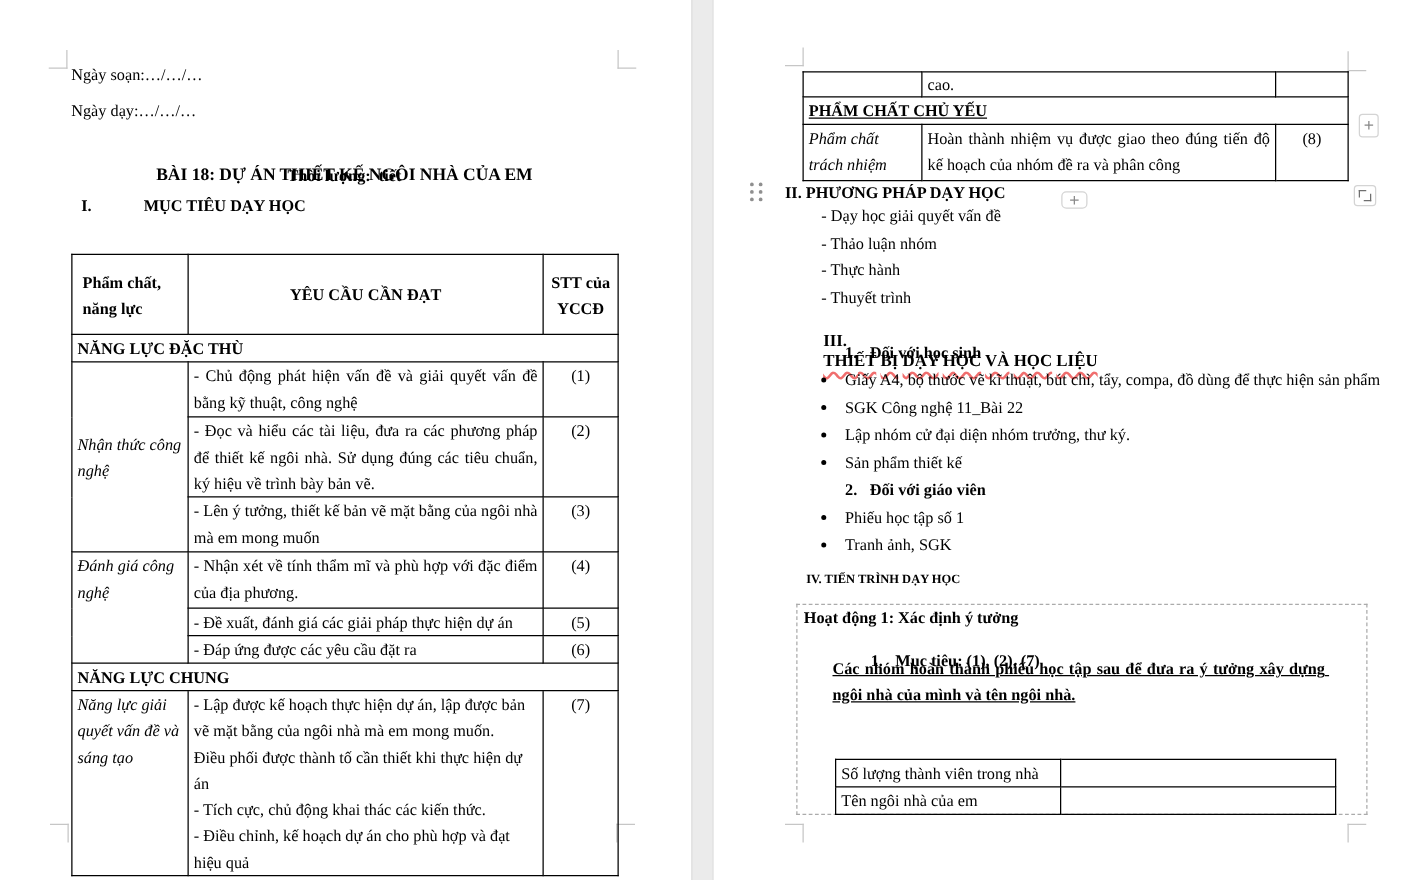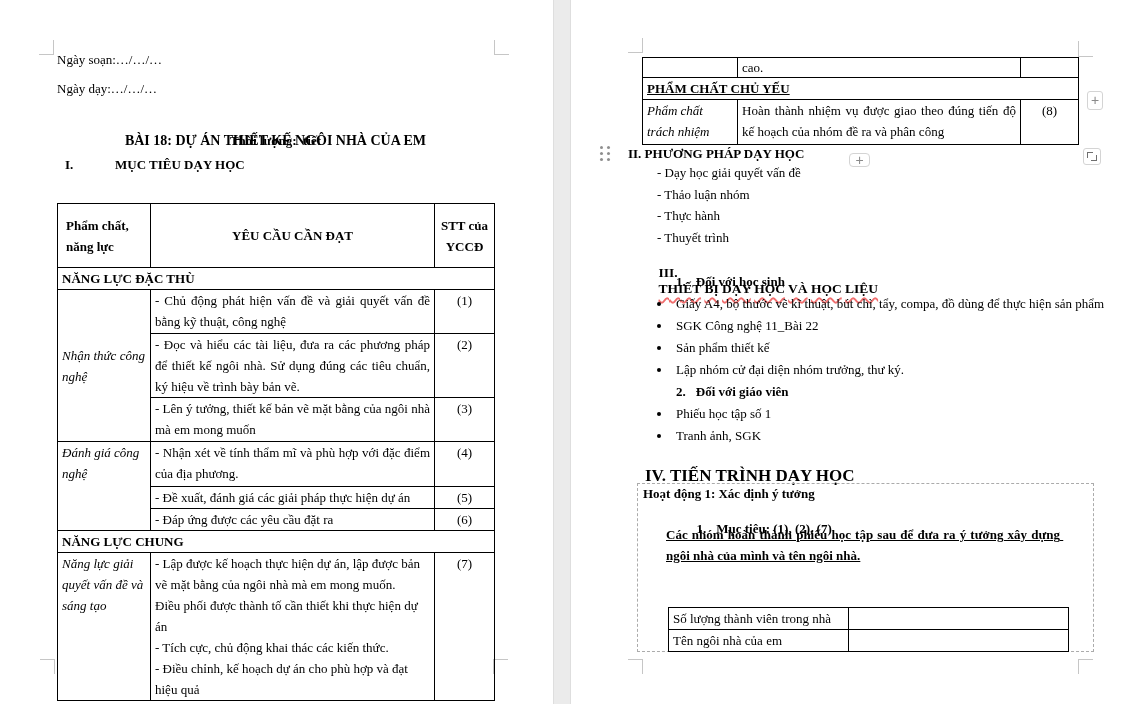--- a/index.html
+++ b/index.html
@@ -195,30 +195,30 @@
     <span>III.</span>
     <span><span class="sq">THIẾT</span> <span class="sq">BỊ</span> <span class="sq">DẠY</span> <span class="sq">HỌC</span> <span class="sq">VÀ</span> <span class="sq">HỌC</span> <span class="sq">LIỆU</span></span>
   </div>
 
   <div class="abs" style="left:85px;top:271px;width:430px;font-size:13px;">
     <div class="rowline sub">
       <span class="subnum">1.</span><span class="sublabel">Đối với học sinh</span>
     </div>
     <div class="rowline"><span class="bullet-dot"></span><span>Giấy A4, bộ thước vẽ kĩ thuật, bút chì, tẩy, compa, đồ dùng để thực hiện sản phẩm</span></div>
     <div class="rowline"><span class="bullet-dot"></span><span>SGK Công nghệ 11_Bài 22</span></div>
+    <div class="rowline"><span class="bullet-dot"></span><span>Lập nhóm cử đại diện nhóm trưởng, thư ký.</span></div>
     <div class="rowline"><span class="bullet-dot"></span><span>Sản phẩm thiết kế</span></div>
-    <div class="rowline"><span class="bullet-dot"></span><span>Lập nhóm cử đại diện nhóm trưởng, thư ký.</span></div>
     <div class="rowline sub">
       <span class="subnum">2.</span><span class="sublabel">Đối với giáo viên</span>
     </div>
     <div class="rowline"><span class="bullet-dot"></span><span>Phiếu học tập số 1</span></div>
     <div class="rowline"><span class="bullet-dot"></span><span>Tranh ảnh, SGK</span></div>
   </div>
 
-  <div class="abs t b" style="left:74px;top:468px;font-size:17px;">IV. TIẾN TRÌNH DẠY HỌC</div>
+  <div class="abs t b" style="left:74px;top:456px;font-size:10px;">IV. TIẾN TRÌNH DẠY HỌC</div>
 
   <div class="activity-box" style="left:66px;top:483px;width:455px;height:167px;">
     <div class="abs t b" style="left:5px;top:2px;">Hoạt động 1: Xác định ý tưởng</div>
     <div class="abs t b" style="left:39px;top:21px;">
       <span class="subnum">1.</span><span>Mục tiêu: (1), (2), (7)</span>
     </div>
     <div class="abs t b just" style="left:28px;top:40px;width:394px;line-height:21px;text-align:justify;text-decoration:underline;">Các nhóm hoàn thành phiếu học tập sau để đưa ra ý tưởng xây dựng ngôi nhà của mình và tên ngôi nhà.</div>
     <table class="doc abs" style="left:30px;top:123px;width:400px;">
       <colgroup>
           <col style="width:180px">

